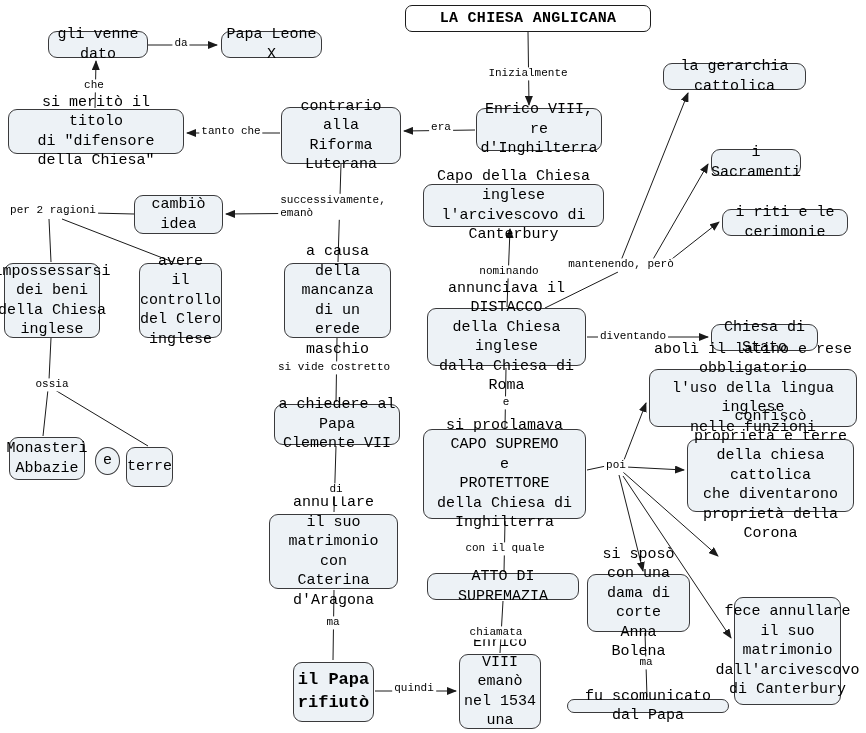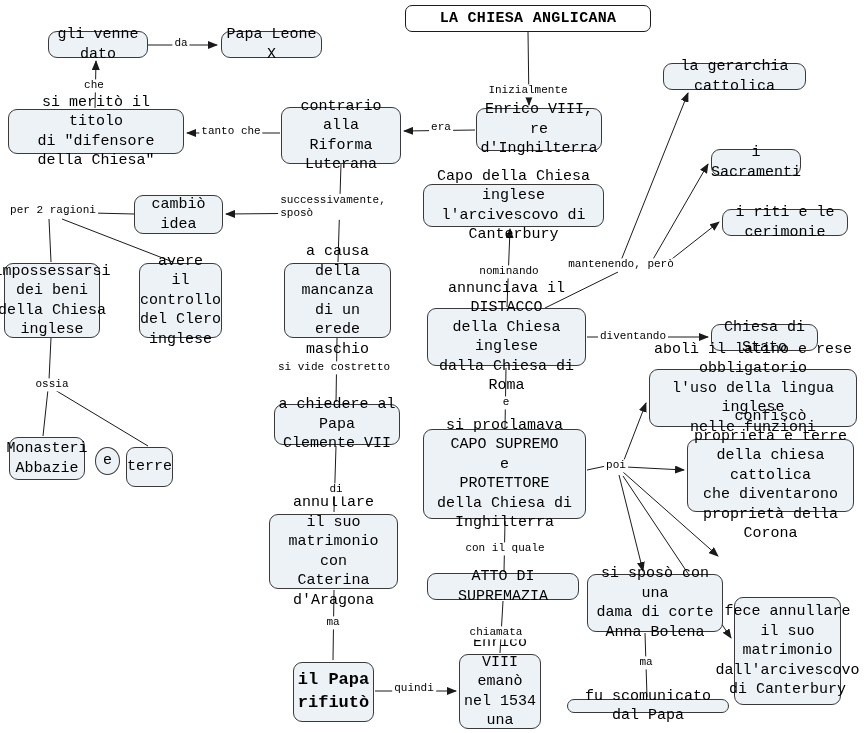--- a/index.html
+++ b/index.html
@@ -123,44 +123,44 @@
 della Chiesa di Inghilterra</div>
   <div class="node" style="left:687px;top:439px;width:167px;height:73px">confiscò proprietà e terre
 della chiesa cattolica
 che diventarono
 proprietà della Corona</div>
   <div class="node" style="left:269px;top:514px;width:129px;height:75px">annullare
 il suo matrimonio
 con
 Caterina d'Aragona</div>
   <div class="node" style="left:427px;top:573px;width:152px;height:27px">ATTO DI SUPREMAZIA</div>
-  <div class="node" style="left:587px;top:574px;width:136px;height:58px">si sposò con una
+  <div class="node" style="left:587px;top:574px;width:103px;height:58px">si sposò con una
 dama di corte
 Anna Bolena</div>
   <div class="node" style="left:734px;top:597px;width:107px;height:108px">fece annullare
 il suo
 matrimonio
 dall'arcivescovo
 di Canterbury</div>
   <div class="node big" style="left:293px;top:662px;width:81px;height:60px">il Papa
 rifiutò</div>
   <div class="node" style="left:459px;top:654px;width:82px;height:75px">Enrico VIII
 emanò
 nel 1534
 una legge</div>
   <div class="node" style="left:567px;top:699px;width:162px;height:14px">fu scomunicato dal Papa</div>
 
   <div class="label" style="left:181px;top:44px">da</div>
   <div class="label" style="left:94px;top:86px">che</div>
-  <div class="label" style="left:528px;top:91px">Inizialmente</div>
+  <div class="label" style="left:528px;top:74px">Inizialmente</div>
   <div class="label" style="left:441px;top:128px">era</div>
   <div class="label" style="left:231px;top:132px">tanto che</div>
   <div class="label" style="left:53px;top:211px">per 2 ragioni</div>
   <div class="label" style="left:333px;top:207px">successivamente,
-sposò</div>
+emanò</div>
   <div class="label" style="left:509px;top:272px">nominando</div>
   <div class="label" style="left:621px;top:265px">mantenendo, però</div>
   <div class="label" style="left:52px;top:385px">ossia</div>
   <div class="label" style="left:334px;top:368px">si vide costretto</div>
   <div class="label" style="left:633px;top:337px">diventando</div>
   <div class="label" style="left:506px;top:403px">e</div>
   <div class="label" style="left:616px;top:466px">poi</div>
   <div class="label" style="left:336px;top:490px">di</div>
   <div class="label" style="left:505px;top:549px">con il quale</div>
   <div class="label" style="left:333px;top:623px">ma</div>

